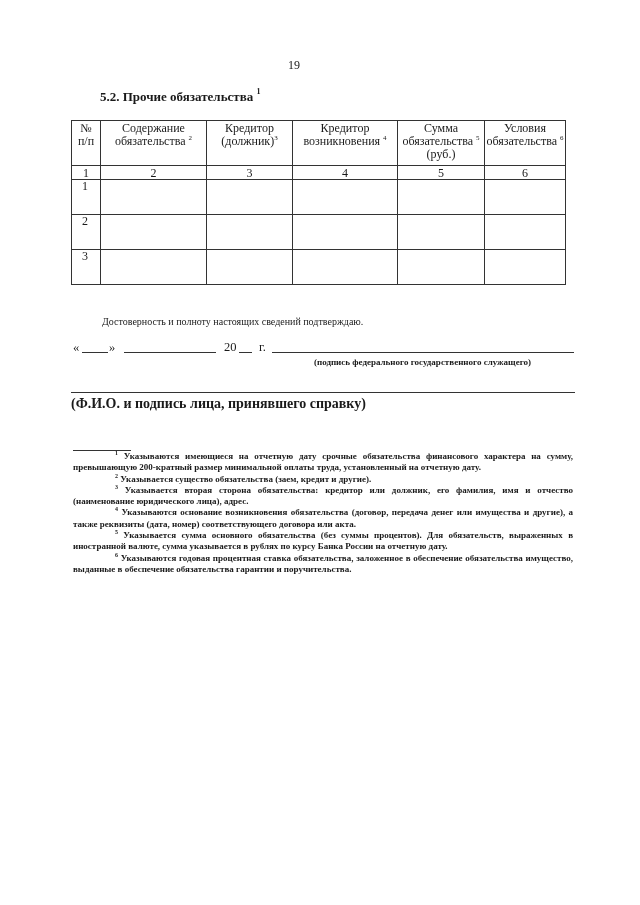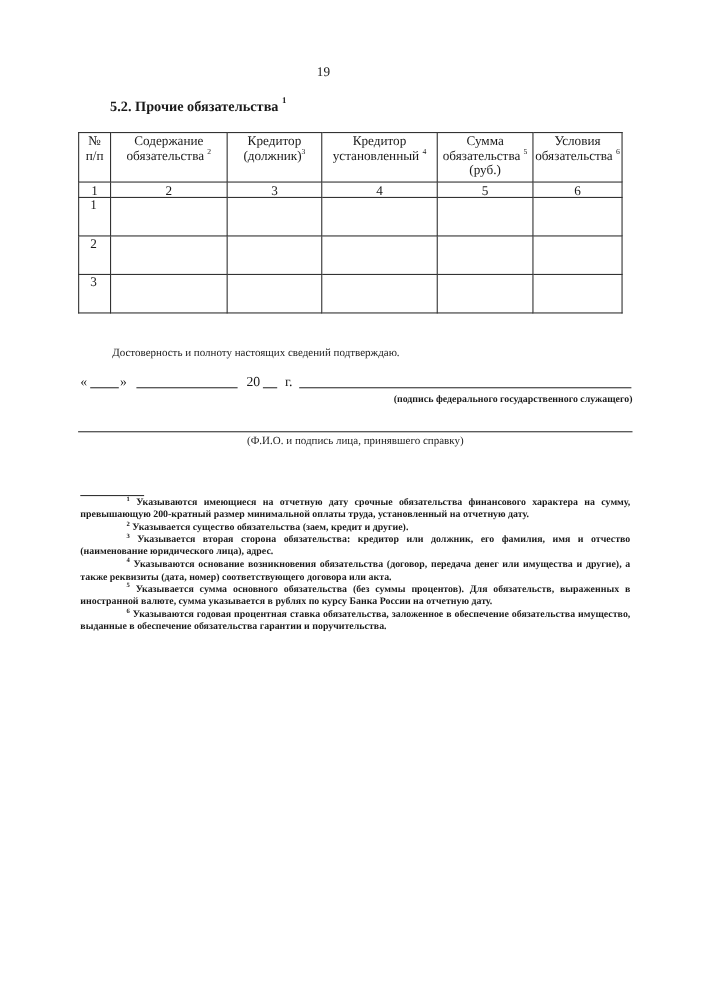--- a/index.html
+++ b/index.html
@@ -23,23 +23,23 @@
   table.obl th { height: 43px; padding-top: 1px; }
   table.obl tr.num td { height: 13px; vertical-align: middle; line-height: 12px; }
   table.obl tr.data td { height: 34px; }
   table.obl tr.data td.rownum { text-align: left; padding-left: 10px; }
   table.obl sup { font-size: 7px; line-height: 0; }
 
   .confirm { position: absolute; left: 102px; top: 316px; font-size: 10px; }
   .sig-row { position: absolute; left: 73px; top: 340px; font-size: 12.5px; width: 500px; height: 20px; }
   .sig-row span { position: absolute; top: 0; }
   .blank { position: absolute; border-bottom: 1px solid #333; height: 12px; }
-  .sig-caption { position: absolute; left: 270px; width: 305px; top: 357px; text-align: right; font-size: 9px; font-weight: bold; }
+  .sig-caption { position: absolute; left: 270px; width: 305px; top: 357px; text-align: center; font-size: 9px; font-weight: bold; }
   .fio-line { position: absolute; left: 71px; width: 504px; top: 392px; border-top: 1px solid #333; }
-  .fio-caption { position: absolute; left: 71px; width: 504px; top: 396px; text-align: center; font-size: 10px; font-weight: normal; }
+  .fio-caption { position: absolute; left: 71px; width: 504px; top: 396px; font-size: 14px; font-weight: bold; }
 
   .fn-rule { position: absolute; left: 73px; top: 450px; width: 58px; border-top: 1px solid #333; }
   .footnotes { position: absolute; left: 73px; top: 451px; width: 500px; font-size: 9px; font-weight: bold; line-height: 11.3px; text-align: justify; }
   .footnotes p { margin: 0; text-indent: 42px; }
   .footnotes sup { font-size: 6px; line-height: 0; }
 </style>
 </head>
 <body>
 
 <div class="page-number">19</div>
@@ -68,21 +68,21 @@
       <span>Содержание</span><br>
       <span>обязательства</span>
       <sup>2</sup>
     </th>
     <th>
       <span>Кредитор</span><br>
       <span>(должник)</span><sup>3</sup>
     </th>
     <th>
       <span>Кредитор</span><br>
-      <span>установленный</span>
+      <span>возникновения</span>
       <sup>4</sup>
     </th>
     <th>
       <span>Сумма</span><br>
       <span>обязательства</span>
       <sup>5</sup><br>
       <span>(руб.)</span>
     </th>
     <th>
       <span>Условия</span><br>

